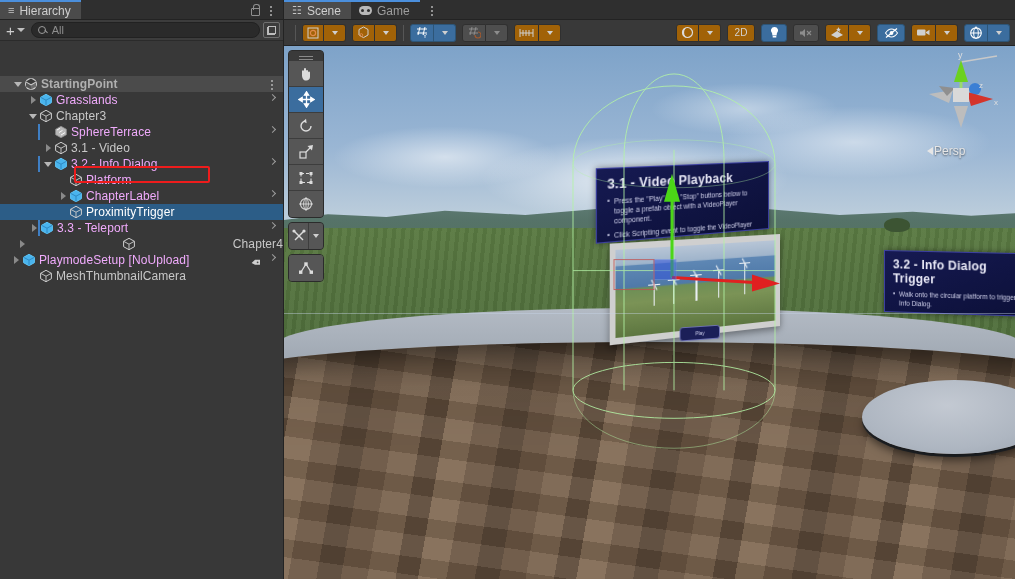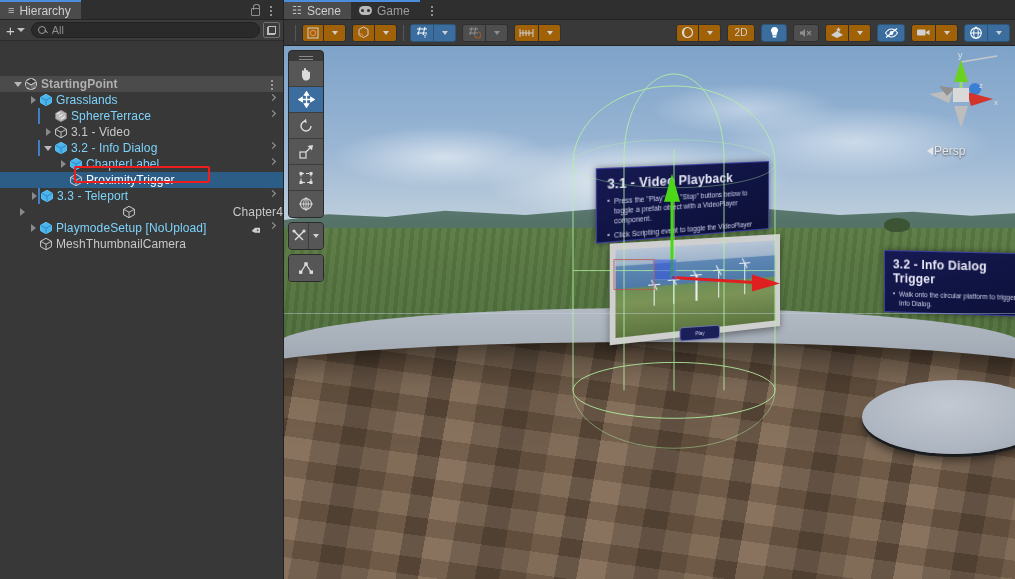--- a/index.html
+++ b/index.html
@@ -103,21 +103,21 @@
   .row .indentbar {
     position: absolute; top: 0; bottom: 0; width: 2px; background: #3f7fc4;
   }
   .twisty {
     width: 12px; height: 16px; display: flex; align-items: center; justify-content: center; flex: none;
   }
   .twisty .tri-r { width: 0; height: 0; border-top: 4px solid transparent; border-bottom: 4px solid transparent; border-left: 5px solid #8a8a8a; }
   .twisty .tri-d { width: 0; height: 0; border-left: 4px solid transparent; border-right: 4px solid transparent; border-top: 5px solid #b7b7b7; }
   .go-icon { width: 14px; height: 14px; flex: none; margin-right: 3px; position: relative; }
   .row-label { font-size: 12px; letter-spacing: .1px; }
-  .row-label.prefab { color: #7dd3fc; }
+  .row-label.prefab { color: #f0abfc; }
   .row-label.plain { color: #c8c8c8; }
   .row-label.sel { color: #ffffff; }
   .row-label.dim { color: #b0b0b0; }
   .chev-right {
     position: absolute; right: 8px; top: 3px;
     width: 5px; height: 5px; border-right: 1.6px solid #9c9c9c; border-top: 1.6px solid #9c9c9c;
     transform: rotate(45deg);
   }
   .tag-icon { position: absolute; right: 22px; top: 4px; width: 10px; height: 8px; }
   .row-kebab { position: absolute; right: 6px; top: 2px; }
@@ -371,20 +371,30 @@
           <span class="twisty">
             <span class="tri-r"></span>
           </span>
           <span class="go-icon"><svg width="14" height="14" viewBox="0 0 14 14">
               <path d="M7 1.3 L12.4 4.3 L12.4 9.7 L7 12.7 L1.6 9.7 L1.6 4.3 z" fill="#49b4ed" stroke="#5ec4f5" stroke-width="1"></path>
               <path d="M1.6 4.3 L7 7.2 L12.4 4.3 M7 7.2 L7 12.7" fill="none" stroke="#2b85bd" stroke-width=".9"></path>
             </svg></span>
           <span class="row-label prefab">Grasslands</span>
           <span class="chev-right"></span>
         </div>
+        <div class="row" style="padding-left: 27px;">
+          <span class="twisty">
+            <span class="tri-d"></span>
+          </span>
+          <span class="go-icon"><svg width="14" height="14" viewBox="0 0 14 14">
+              <path d="M7 1.3 L12.4 4.3 L12.4 9.7 L7 12.7 L1.6 9.7 L1.6 4.3 z" fill="none" stroke="#cfcfcf" stroke-width="1"></path>
+              <path d="M1.6 4.3 L7 7.2 L12.4 4.3 M7 7.2 L7 12.7" fill="none" stroke="#cfcfcf" stroke-width=".9"></path>
+            </svg></span>
+          <span class="row-label plain">Chapter3</span>
+        </div>
         <div class="row" style="padding-left: 42px;">
           <span class="indentbar" style="left: 38px;"></span>
           <span class="twisty"></span>
           <span class="go-icon"><svg width="14" height="14" viewBox="0 0 14 14">
               <path d="M7 1.3 L12.4 4.3 L12.4 9.7 L7 12.7 L1.6 9.7 L1.6 4.3 z" fill="#b9b9b9" stroke="#8a8a8a" stroke-width=".8"></path>
               <path d="M3 5 L6 3.4 M5 7.5 L8.5 5.4 M7 10 L11 7.6" stroke="#ffffff" stroke-width=".9"></path>
             </svg></span>
           <span class="row-label prefab">SphereTerrace</span>
           <span class="chev-right"></span>
         </div>
@@ -404,20 +414,28 @@
             <span class="tri-d"></span>
           </span>
           <span class="go-icon"><svg width="14" height="14" viewBox="0 0 14 14">
               <path d="M7 1.3 L12.4 4.3 L12.4 9.7 L7 12.7 L1.6 9.7 L1.6 4.3 z" fill="#49b4ed" stroke="#5ec4f5" stroke-width="1"></path>
               <path d="M1.6 4.3 L7 7.2 L12.4 4.3 M7 7.2 L7 12.7" fill="none" stroke="#2b85bd" stroke-width=".9"></path>
             </svg></span>
           <span class="row-label prefab">3.2 - Info Dialog</span>
           <span class="chev-right"></span>
         </div>
         <div class="row" style="padding-left: 57px;">
+          <span class="twisty"></span>
+          <span class="go-icon"><svg width="14" height="14" viewBox="0 0 14 14">
+              <path d="M7 1.3 L12.4 4.3 L12.4 9.7 L7 12.7 L1.6 9.7 L1.6 4.3 z" fill="none" stroke="#cfcfcf" stroke-width="1"></path>
+              <path d="M1.6 4.3 L7 7.2 L12.4 4.3 M7 7.2 L7 12.7" fill="none" stroke="#cfcfcf" stroke-width=".9"></path>
+            </svg></span>
+          <span class="row-label prefab">Platform</span>
+        </div>
+        <div class="row" style="padding-left: 57px;">
           <span class="twisty">
             <span class="tri-r"></span>
           </span>
           <span class="go-icon"><svg width="14" height="14" viewBox="0 0 14 14">
               <path d="M7 1.3 L12.4 4.3 L12.4 9.7 L7 12.7 L1.6 9.7 L1.6 4.3 z" fill="#49b4ed" stroke="#5ec4f5" stroke-width="1"></path>
               <path d="M1.6 4.3 L7 7.2 L12.4 4.3 M7 7.2 L7 12.7" fill="none" stroke="#2b85bd" stroke-width=".9"></path>
             </svg></span>
           <span class="row-label prefab">ChapterLabel</span>
           <span class="chev-right"></span>
         </div>
@@ -444,21 +462,21 @@
         <div class="row" style="padding-left: 16px; justify-content: space-between;">
           <span class="twisty">
             <span class="tri-r"></span>
           </span>
           <span class="go-icon"><svg width="14" height="14" viewBox="0 0 14 14">
               <path d="M7 1.3 L12.4 4.3 L12.4 9.7 L7 12.7 L1.6 9.7 L1.6 4.3 z" fill="none" stroke="#cfcfcf" stroke-width="1"></path>
               <path d="M1.6 4.3 L7 7.2 L12.4 4.3 M7 7.2 L7 12.7" fill="none" stroke="#cfcfcf" stroke-width=".9"></path>
             </svg></span>
           <span class="row-label plain">Chapter4</span>
         </div>
-        <div class="row" style="padding-left: 27px;">
+        <div class="row" style="padding-left: 10px;">
           <span class="twisty">
             <span class="tri-r"></span>
           </span>
           <span class="go-icon"><svg width="14" height="14" viewBox="0 0 14 14">
               <path d="M7 1.3 L12.4 4.3 L12.4 9.7 L7 12.7 L1.6 9.7 L1.6 4.3 z" fill="#49b4ed" stroke="#5ec4f5" stroke-width="1"></path>
               <path d="M1.6 4.3 L7 7.2 L12.4 4.3 M7 7.2 L7 12.7" fill="none" stroke="#2b85bd" stroke-width=".9"></path>
             </svg></span>
           <span class="row-label prefab">PlaymodeSetup [NoUpload]</span>
           <span class="tag-icon"><svg width="10" height="8" viewBox="0 0 10 8">
               <path d="M0.6 4 L4 0.8 h5 v5 H4 z" fill="#cfcfcf"></path>

